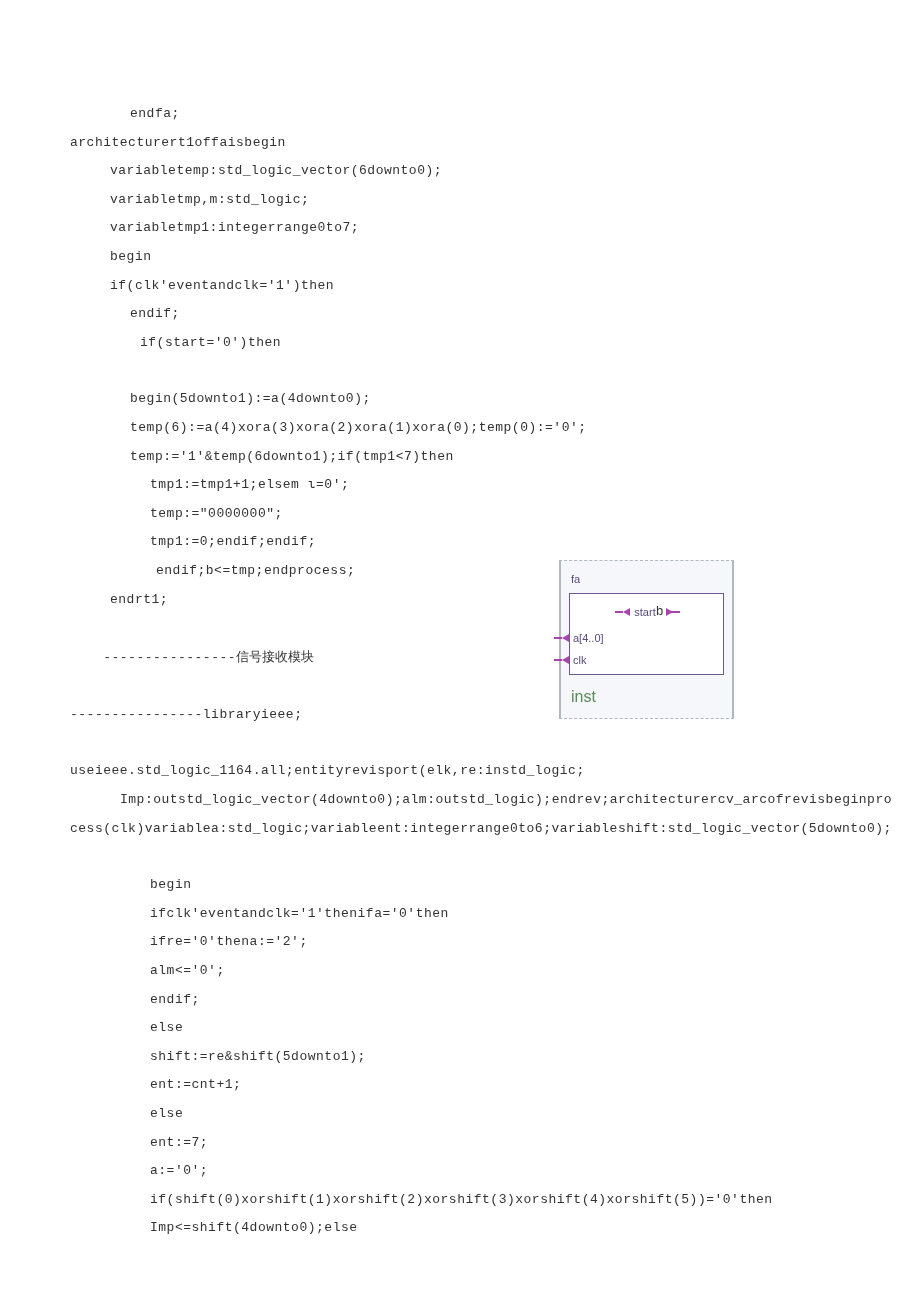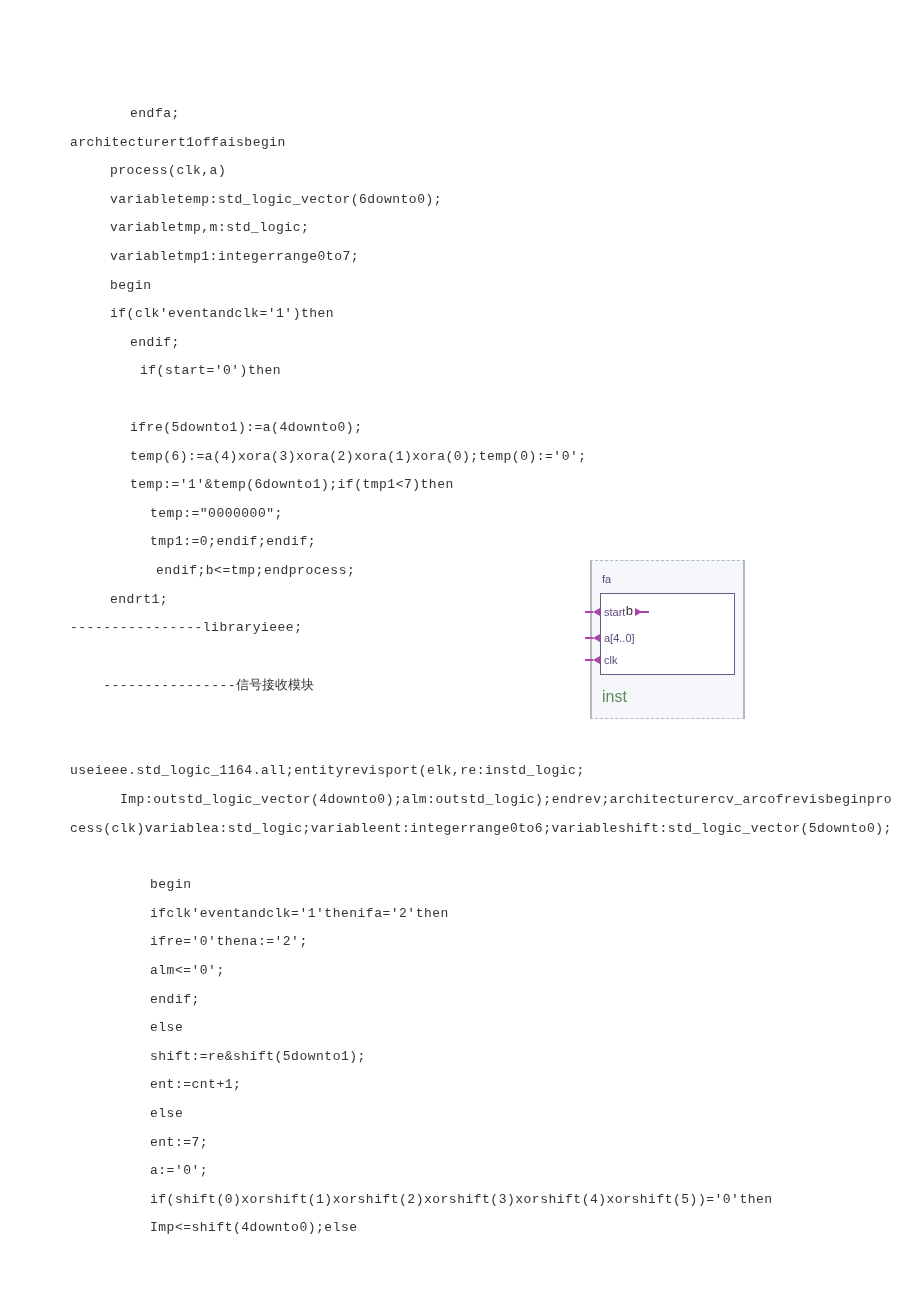--- a/index.html
+++ b/index.html
@@ -19,23 +19,23 @@
   }
   .ln { white-space: pre; letter-spacing: 0.5px; }
   .i1 { padding-left: 40px; }
   .i2 { padding-left: 60px; }
   .i3 { padding-left: 70px; }
   .i4 { padding-left: 80px; }
   .i5 { padding-left: 86px; }
   .cn { font-family: "SimSun", "Microsoft YaHei", sans-serif; letter-spacing: 0; }
   .diagram {
     position: absolute;
-    right: 175px;
+    right: 186px;
     top: 560px;
-    width: 155px;
+    width: 175px;
   }
   .d-outer {
     border: 1px dashed #b0b8c0;
     border-left: 2px solid #b0b8c0;
     border-right: 2px solid #b0b8c0;
     background: #f5f7fb;
     padding: 6px 4px 4px 4px;
     box-sizing: border-box;
     position: relative;
   }
@@ -57,56 +57,56 @@
     align-items: center;
     height: 22px;
   }
   .arr-l {
     width: 0; height: 0; border-top: 4px solid transparent; border-bottom: 4px solid transparent;
     border-right: 7px solid #aa44aa; margin-right: 4px; margin-left: -14px;
   }
   .arr-l::before{
     content:""; display:block; width:8px; height:2px; background:#aa44aa; position:relative; left:-8px; top:-1px;
   }
-  .row-flex { display:flex; justify-content:flex-start; align-items:center; }
+  .row-flex { display:flex; justify-content:center; align-items:center; }
   .out-b { display:flex; align-items:center; }
   .out-line { width:14px; height:2px; background:#aa44aa; margin-left:2px; margin-right:-14px; }
   .out-arr { width:0; height:0; border-top:4px solid transparent; border-bottom:4px solid transparent; border-left:7px solid #aa44aa; margin-right:-18px; }
   .d-inst { font-family: Tahoma, Arial, sans-serif; font-size: 16px; color: #5a8a5a; margin: 2px 0 0 6px; }
   .spacer { height: 28px; }
 </style>
 </head>
 <body>
 
 <div class="page">
 
   <div class="ln i2">endfa;</div>
   <div class="ln">architecturert1offaisbegin</div>
-  <div class="ln i1">process(clk,a)</div>
   <div class="ln i1">variabletemp:std_logic_vector(6downto0);</div>
   <div class="ln i1">variabletmp,m:std_logic;</div>
   <div class="ln i1">variabletmp1:integerrange0to7;</div>
   <div class="ln i1">begin</div>
   <div class="ln i1">if(clk'eventandclk='1')then</div>
   <div class="ln i2">endif;</div>
   <div class="ln i3">if(start='0')then</div>
   <div class="spacer"></div>
-  <div class="ln i2">ifre(5downto1):=a(4downto0);</div>
+  <div class="ln i2">begin(5downto1):=a(4downto0);</div>
   <div class="ln i2">temp(6):=a(4)xora(3)xora(2)xora(1)xora(0);temp(0):='0';</div>
   <div class="ln i2">temp:='1'&amp;temp(6downto1);if(tmp1&lt;7)then</div>
+  <div class="ln i4">tmp1:=tmp1+1;elsem ι=0';</div>
   <div class="ln i4">temp:="0000000";</div>
   <div class="ln i4">tmp1:=0;endif;endif;</div>
   <div class="ln i5">endif;b&lt;=tmp;endprocess;</div>
   <div class="ln i1">endrt1;</div>
 
-  <div class="ln">----------------libraryieee;</div>
-
   <div class="ln">
     <span>----------------</span><span class="cn">信号接收模块</span>
   </div>
+
+  <div class="ln">----------------libraryieee;</div>
 
   <div class="diagram">
     <div class="d-outer">
       <div class="d-title">fa</div>
       <div class="d-box">
         <div class="row-flex">
           <div class="d-port-l">
             <span class="arr-l"></span>
             <span>start</span>
           </div>
@@ -131,21 +131,21 @@
 
   <div class="spacer"></div>
 
   <div class="ln">useieee.std_logic_1164.all;entityrevisport(elk,re:instd_logic;</div>
   <div class="ln i2" style="padding-left:50px">Imp:outstd_logic_vector(4downto0);alm:outstd_logic);endrev;architecturercv_arcofrevisbeginpro</div>
   <div class="ln">cess(clk)variablea:std_logic;variableent:integerrange0to6;variableshift:std_logic_vector(5downto0);</div>
 
   <div class="spacer"></div>
 
   <div class="ln i4">begin</div>
-  <div class="ln i4">ifclk'eventandclk='1'thenifa='2'then</div>
+  <div class="ln i4">ifclk'eventandclk='1'thenifa='0'then</div>
   <div class="ln i4">ifre='0'thena:='2';</div>
   <div class="ln i4">alm&lt;='0';</div>
   <div class="ln i4">endif;</div>
   <div class="ln i4">else</div>
   <div class="ln i4">shift:=re&amp;shift(5downto1);</div>
   <div class="ln i4">ent:=cnt+1;</div>
   <div class="ln i4">else</div>
   <div class="ln i4">ent:=7;</div>
   <div class="ln i4">a:='0';</div>
   <div class="ln i4">if(shift(0)xorshift(1)xorshift(2)xorshift(3)xorshift(4)xorshift(5))='0'then</div>

